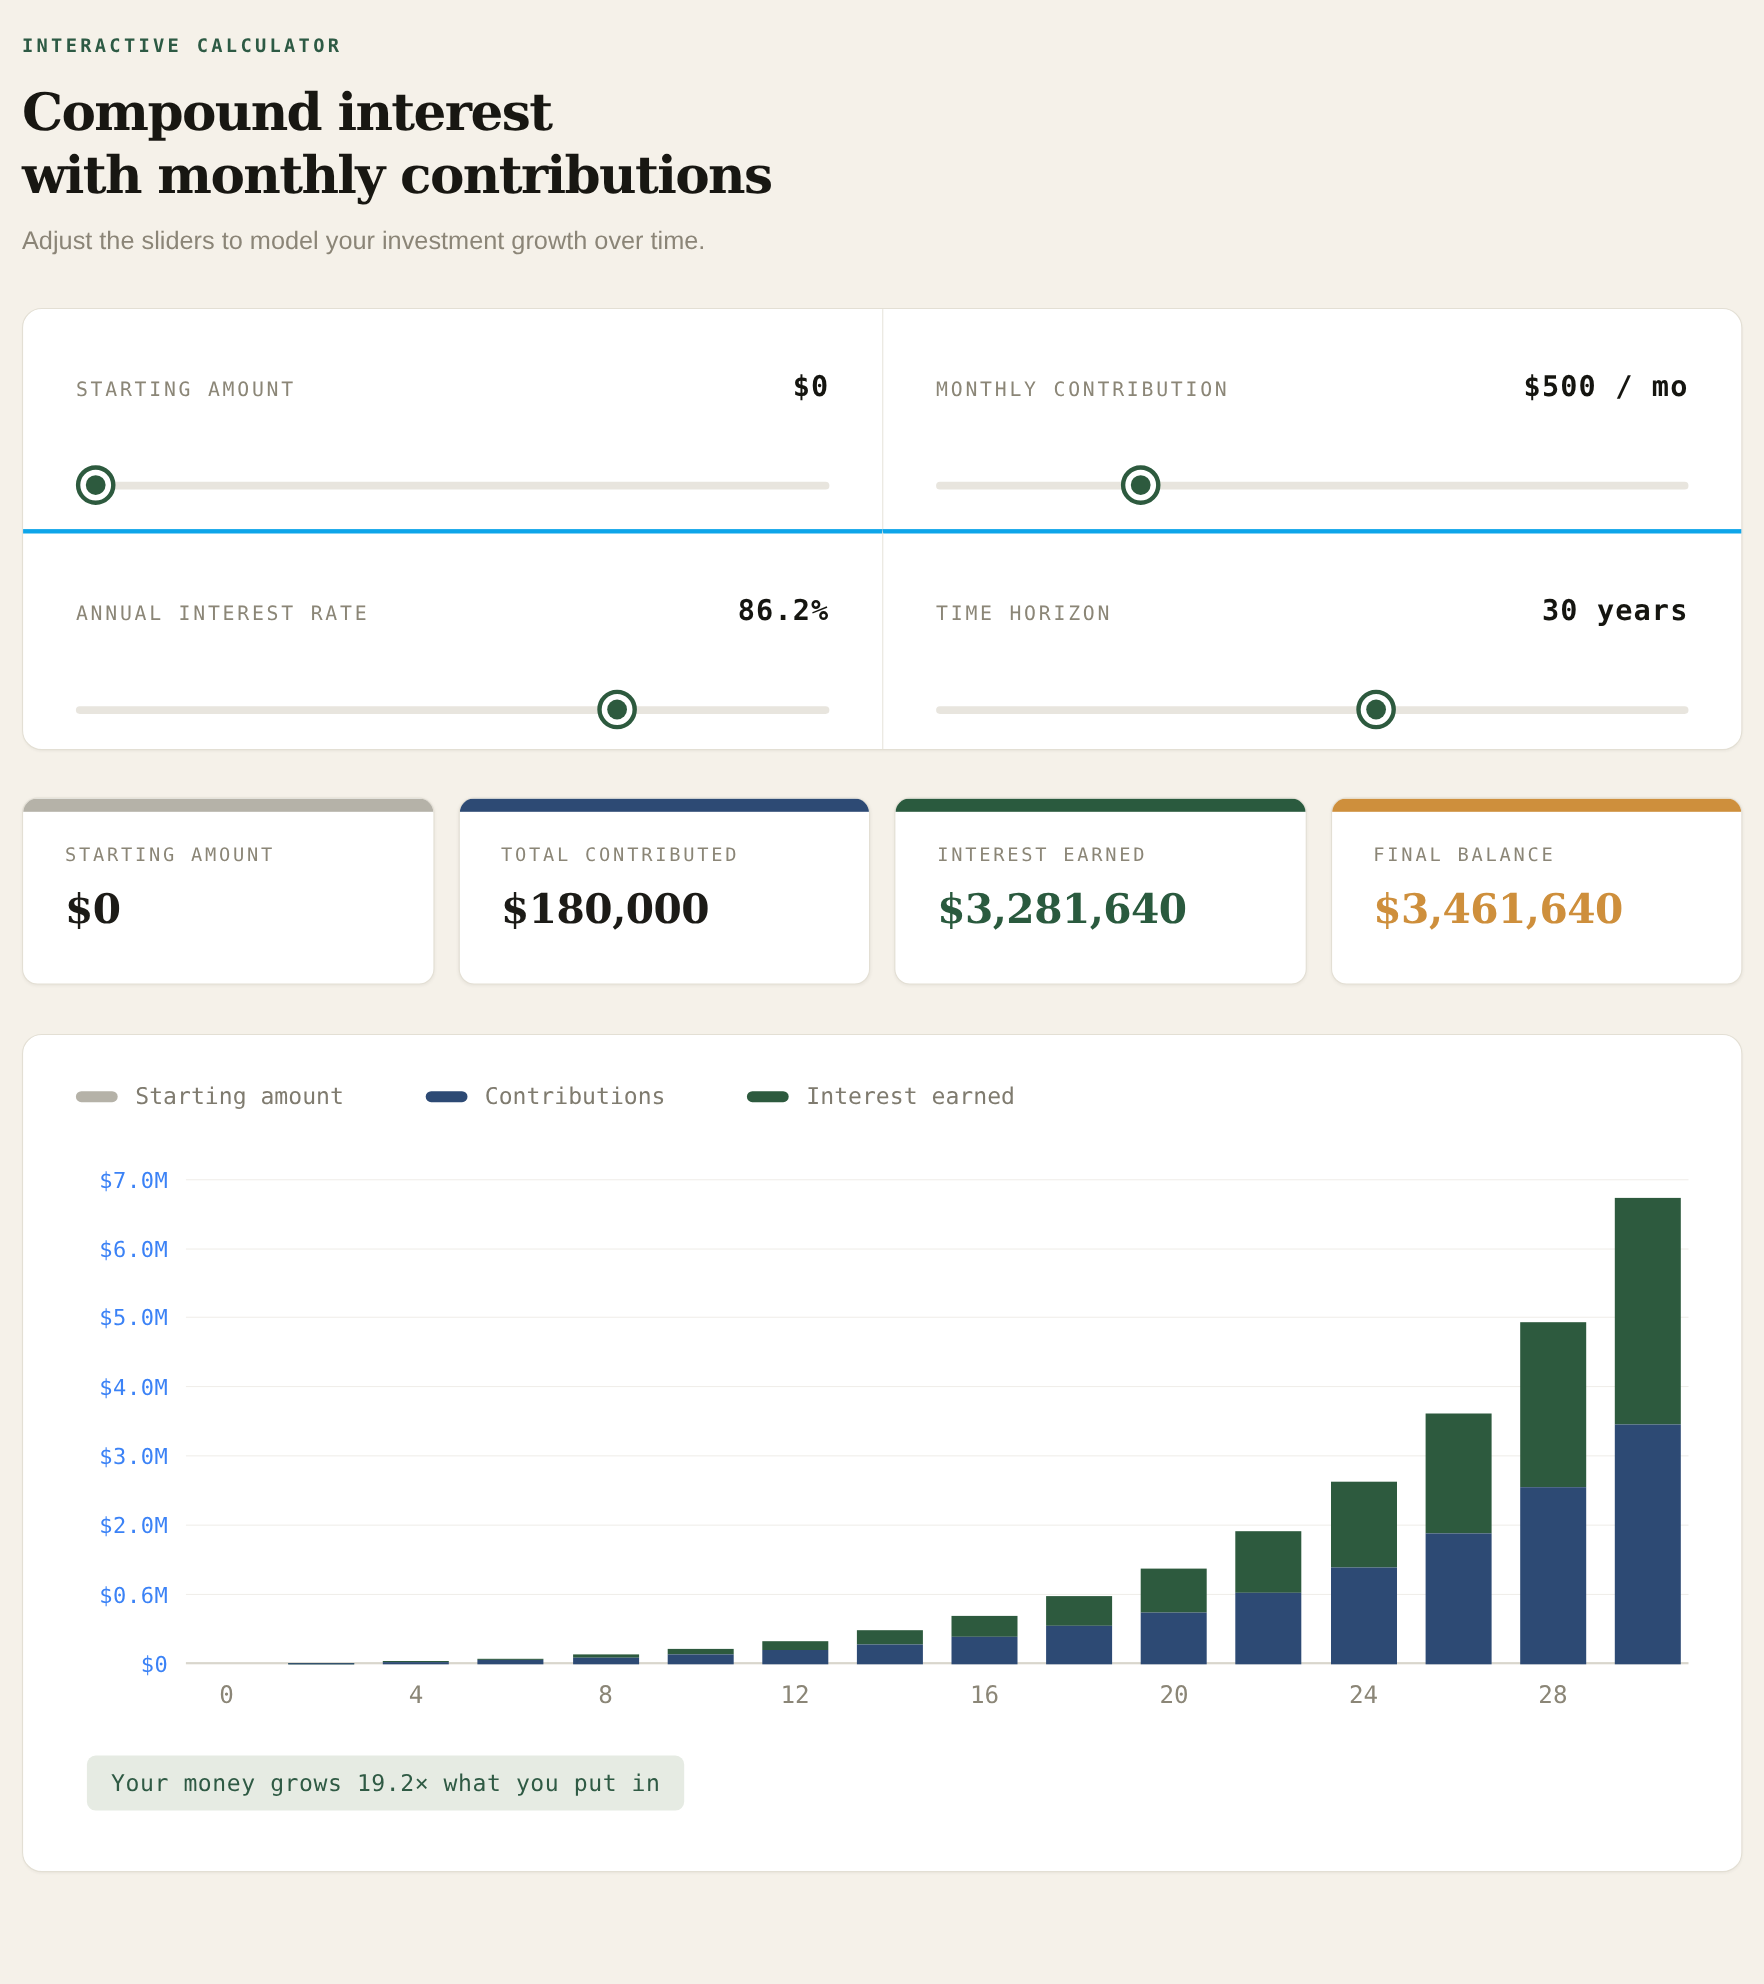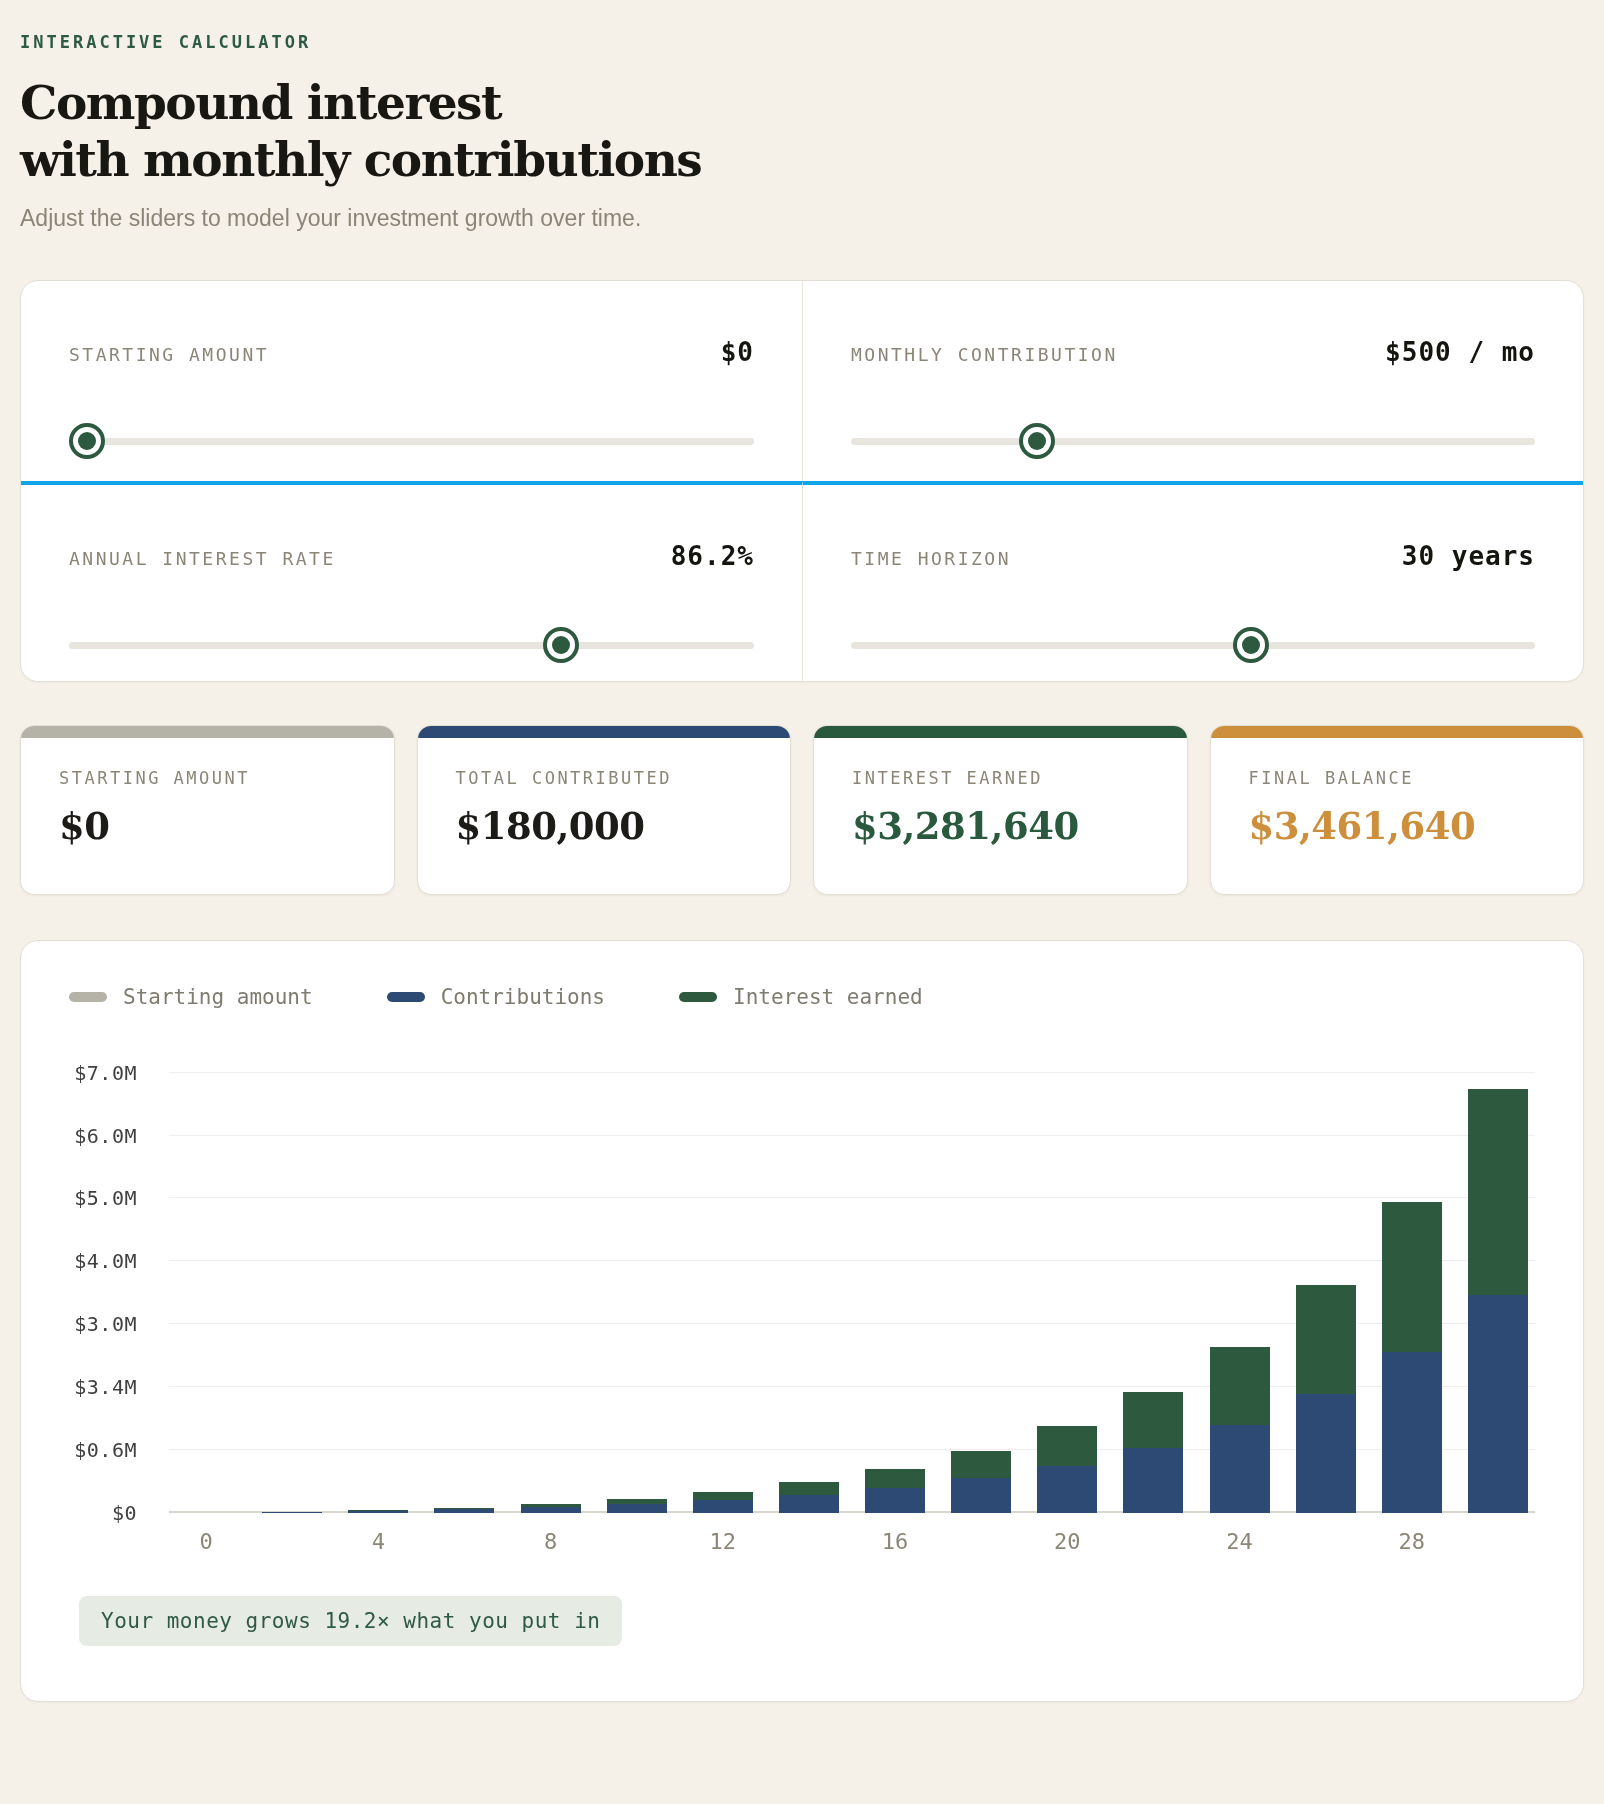--- a/index.html
+++ b/index.html
@@ -48,21 +48,21 @@
 
   
   .chart-card{margin-top:45px; background:#fff; border:1px solid var(--card-border); border-radius:18px;
     height:762px; padding:44px 48px 0 48px; box-shadow:0 1px 2px rgba(0,0,0,.03);}
   .legend{display:flex; gap:74px; align-items:center;}
   .legend-item{display:flex; align-items:center; gap:16px; cursor:default;}
   .legend-swatch{width:38px; height:10px; border-radius:5px;}
   .legend-label{font-size:21px; color:#7f7b6f;}
   .chart-area{display:flex; margin-top:64px;}
   .y-axis{position:relative; width:100px; height:440px; flex:none;}
-  .y-tick{position:absolute; right:32px; transform:translateY(50%); font-size:20px; color:#404040; letter-spacing:0.5px;margin-top:36px;}
+  .y-tick{position:absolute; right:16px; transform:translateY(50%); font-size:20px; color:#3b82f6; letter-spacing:0.5px;margin-top:36px;}
   .chart-plot{position:relative; flex:1; height:440px;}
   .gridline{position:absolute; left:0; right:0; height:1px; background:#f0eeea;}
   .gridline.zero{background:#d9d6cd; height:2px;}
   .bars{position:absolute; left:0; right:0; top:0; bottom:0; display:flex; justify-content:space-between;
     align-items:flex-end; padding:0 7px;}
   .bar{width:60px; display:flex; flex-direction:column-reverse;}
   .bar-seg{width:100%;}
   .x-axis{display:flex; justify-content:space-between; padding:0 7px; margin-left:100px; margin-top:16px;}
   .x-tick{width:60px; text-align:center; font-size:22px; color:#8b8677;}
   .footnote{display:inline-block; margin-top:42px; margin-left:10px; background:#e6ebe3; color:#2f5a44;
@@ -177,21 +177,21 @@
       <div class="legend-item">
         <span class="legend-swatch" style="background: rgb(45, 90, 62);"></span>
         <span class="legend-label">Interest earned</span>
       </div>
     </div>
 
     <div class="chart-area">
       <div class="y-axis">
           <div class="y-tick" style="bottom: 0%;">$0</div>
           <div class="y-tick" style="bottom: 14.2857%;">$0.6M</div>
-          <div class="y-tick" style="bottom: 28.5714%;">$3.4M</div>
+          <div class="y-tick" style="bottom: 28.5714%;">$2.0M</div>
           <div class="y-tick" style="bottom: 42.8571%;">$3.0M</div>
           <div class="y-tick" style="bottom: 57.1429%;">$4.0M</div>
           <div class="y-tick" style="bottom: 71.4286%; text-align: center;">$5.0M</div>
           <div class="y-tick" style="bottom: 85.7143%;">$6.0M</div>
           <div class="y-tick" style="bottom: 100%;">$7.0M</div>
         </div>
       <div class="chart-plot">
           <div class="gridline" style="bottom: 100%;"></div>
           <div class="gridline" style="bottom: 85.7143%;"></div>
           <div class="gridline" style="bottom: 71.4286%;"></div>

